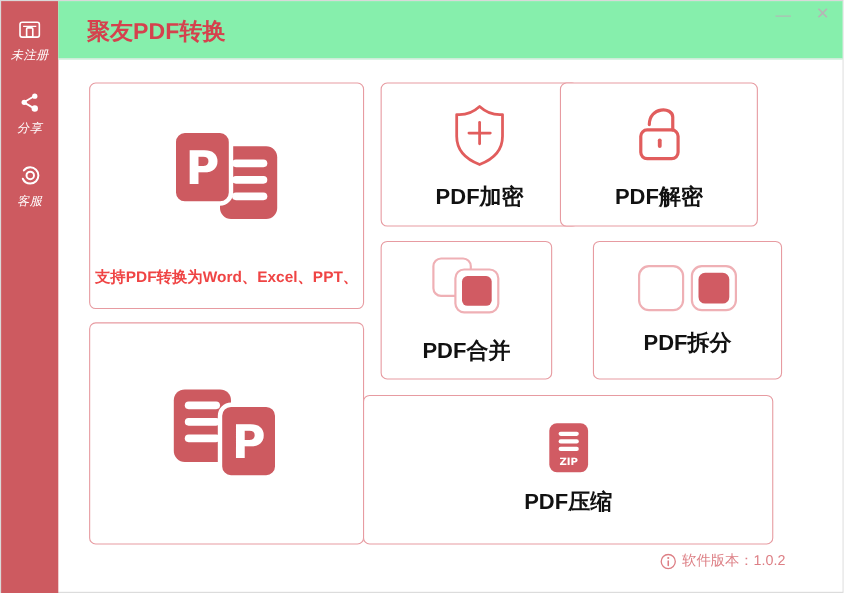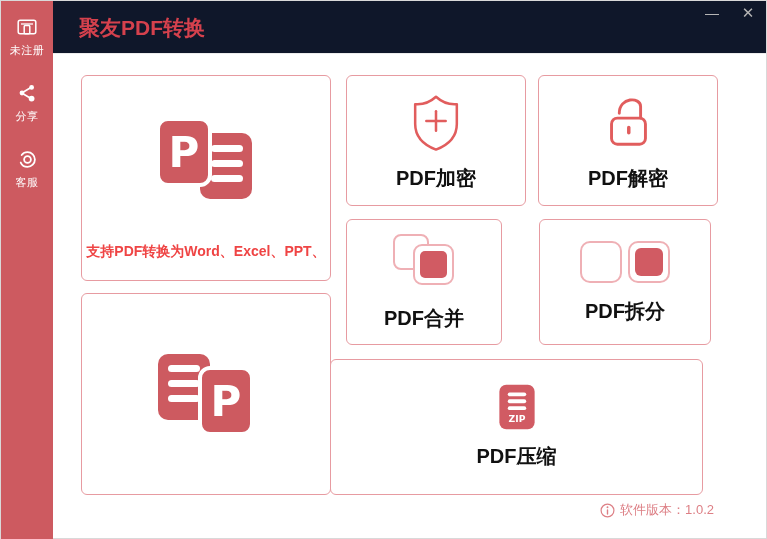--- a/index.html
+++ b/index.html
@@ -24,26 +24,27 @@
     padding-top: 15px;
   }
   .side-item {
     display: flex; flex-direction: column; align-items: center;
     margin-bottom: 24px; cursor: pointer;
   }
   .side-item .s-icon { height: 22px; display: flex; align-items: center; justify-content: center; }
   .side-item .s-label {
     color: #ffffff; font-size: 11px; margin-top: 5px; letter-spacing: 0.5px;
     white-space: nowrap;
+    font-style: italic;
   }
 
   
   .header {
     position: absolute; left: 52px; top: 0; right: 0; height: 53px;
-    background: #0f172a; border-bottom: 1px solid #ececec;
+    background: #86efac; border-bottom: 1px solid #ececec;
   }
   .app-title {
     position: absolute; left: 26px; top: 13px;
     font-size: 21px; font-weight: 700; color: #d5414d;
   }
   .win-controls {
     position: absolute; top: 0; right: 8px; height: 30px;
     display: flex; align-items: flex-start; gap: 16px;
   }
   .win-btn {
@@ -57,21 +58,21 @@
     position: absolute;
     background: #ffffff;
     border: 1px solid #e79ba1;
     border-radius: 6px;
     display: flex; flex-direction: column; align-items: center;
     cursor: pointer;
   }
   .feature-card-1 { left: 80px; top: 74px;  width: 250px; height: 206px; }
   .feature-card-2 { left: 80px; top: 292px; width: 250px; height: 202px; }
   .tool-encrypt   { left: 345px; top: 74px;  width: 180px; height: 131px; }
-  .tool-decrypt   { left: 537px; top: 74px;  width: 180px; height: 131px; }
+  .tool-decrypt   { left: 508px; top: 74px;  width: 180px; height: 131px; }
   .tool-merge     { left: 345px; top: 218px; width: 156px; height: 126px; }
   .tool-split     { left: 538px; top: 218px; width: 172px; height: 126px; }
   .tool-compress  { left: 329px; top: 358px; width: 373px; height: 136px; }
 
   .feature-card-1, .feature-card-2 { justify-content: flex-end; }
   .feature-icon-wrap { flex: 1; display: flex; align-items: center; justify-content: center; width: 100%; }
   .feature-text {
     margin-bottom: 17px; text-align: center;
     font-size: 14px; font-weight: 700; color: #ef4444; line-height: 1.55;
     width: 100%;

